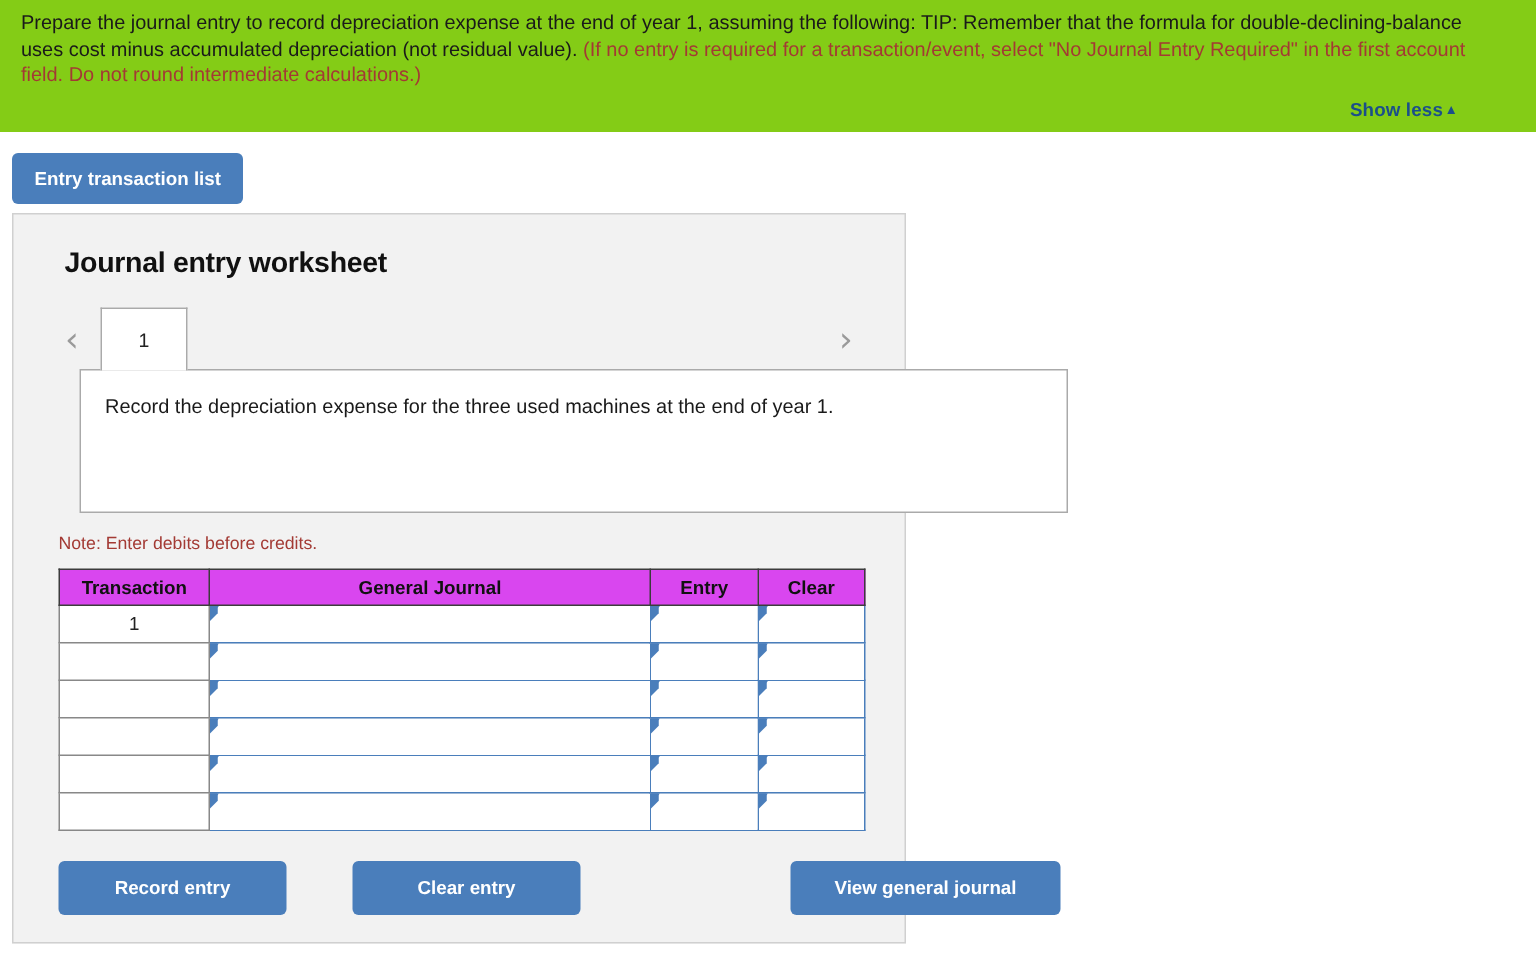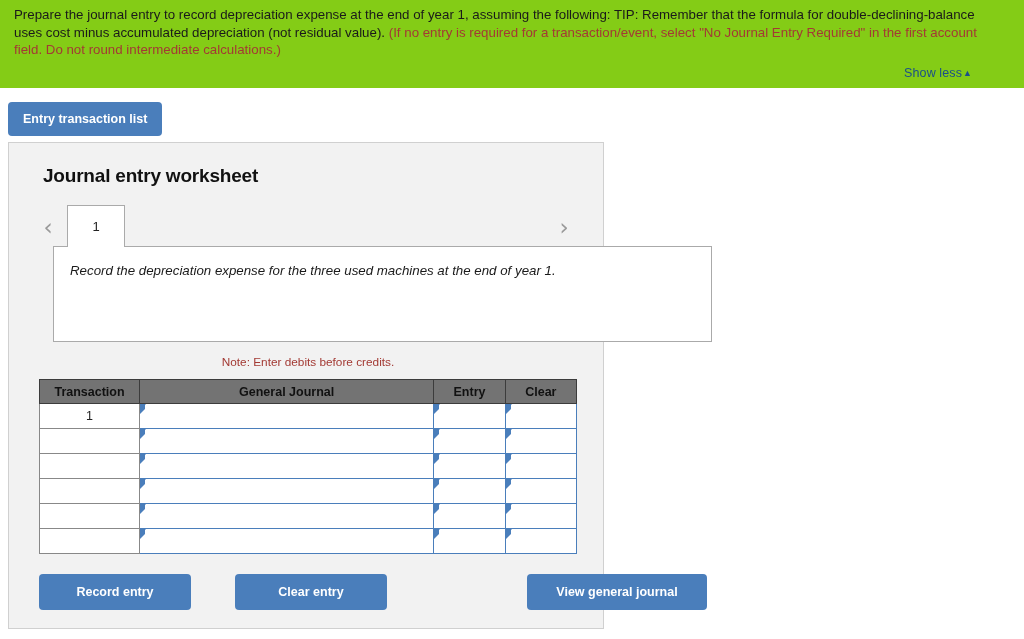--- a/index.html
+++ b/index.html
@@ -32,21 +32,21 @@
   .banner-text .paren-note {
     color: #a33a34;
   }
   .show-less-row {
     text-align: right;
     padding-right: 24px;
     margin-top: 6px;
   }
   .show-less {
     color: #1b4f8a;
-    font-weight: normal;
+    font-weight: bold;
     font-size: 12.5px;
     letter-spacing: 0.1px;
     cursor: pointer;
     display: inline-block;
   }
   .show-less .caret {
     font-size: 9px;
     margin-left: 1px;
     position: relative;
     top: -1px;
@@ -138,39 +138,37 @@
     border: 1px solid #aaaaaa;
     box-sizing: border-box;
     width: 659px;
     height: 96px;
     margin-left: 18px;
     margin-top: -1px;
     padding: 14px 16px;
     font-size: 13.3px;
     line-height: 20px;
     color: #1a1a1a;
-    font-style: italic;
   }
 
   .note {
     color: #a33a34;
     font-size: 11.8px;
     margin: 13px 0 0 4px;
-    text-align: center;
   }
 
   
   .journal-table {
     border-collapse: collapse;
     margin-top: 10px;
     margin-left: 4px;
     table-layout: fixed;
   }
   .journal-table th {
-    background: #737373;
+    background: #d946ef;
     border: 1px solid #3c3c3c;
     font-size: 12.5px;
     font-weight: bold;
     color: #111111;
     height: 21px;
     padding: 1px 0;
     text-align: center;
   }
   .col-transaction { width: 108px; }
   .col-general     { width: 362px; }

